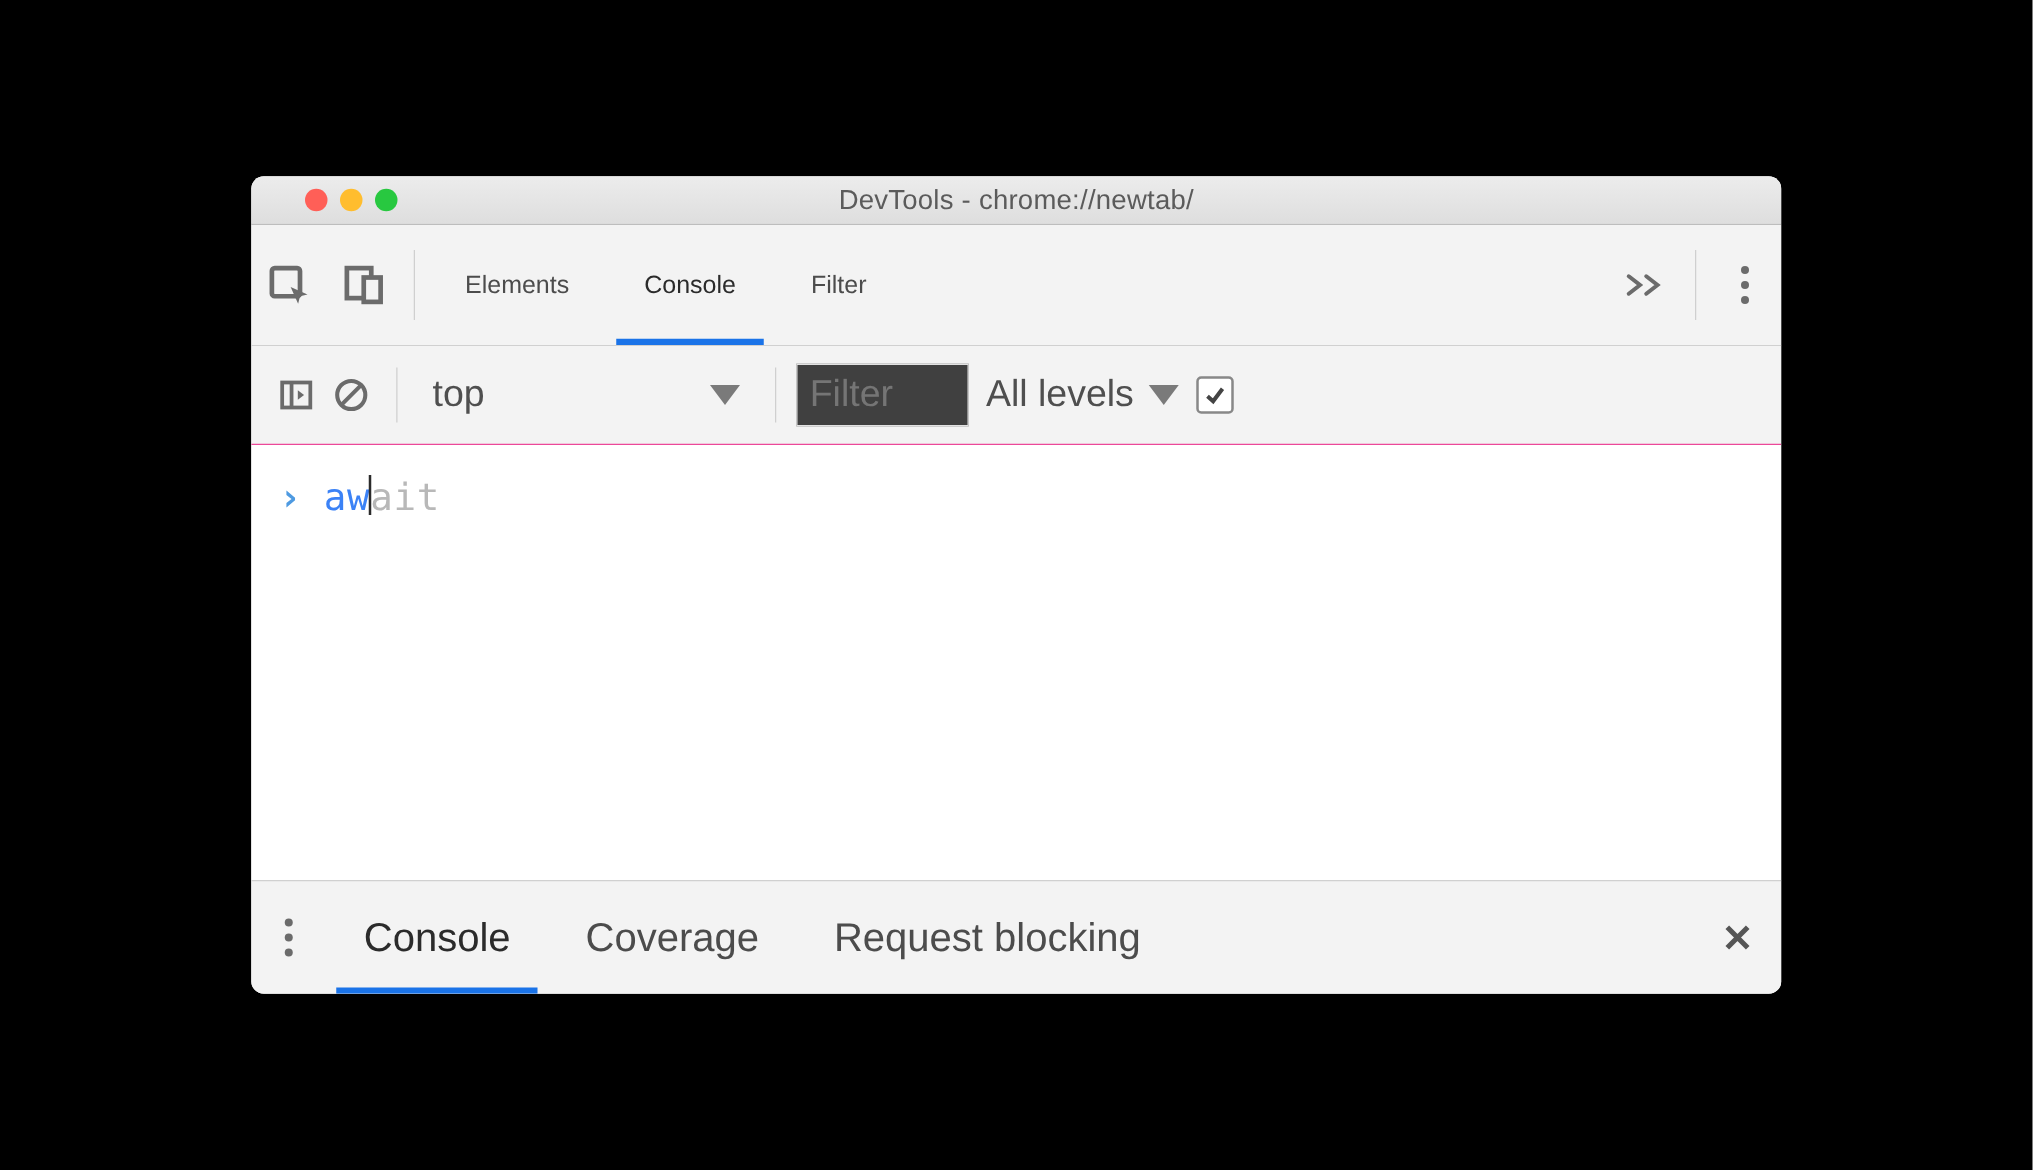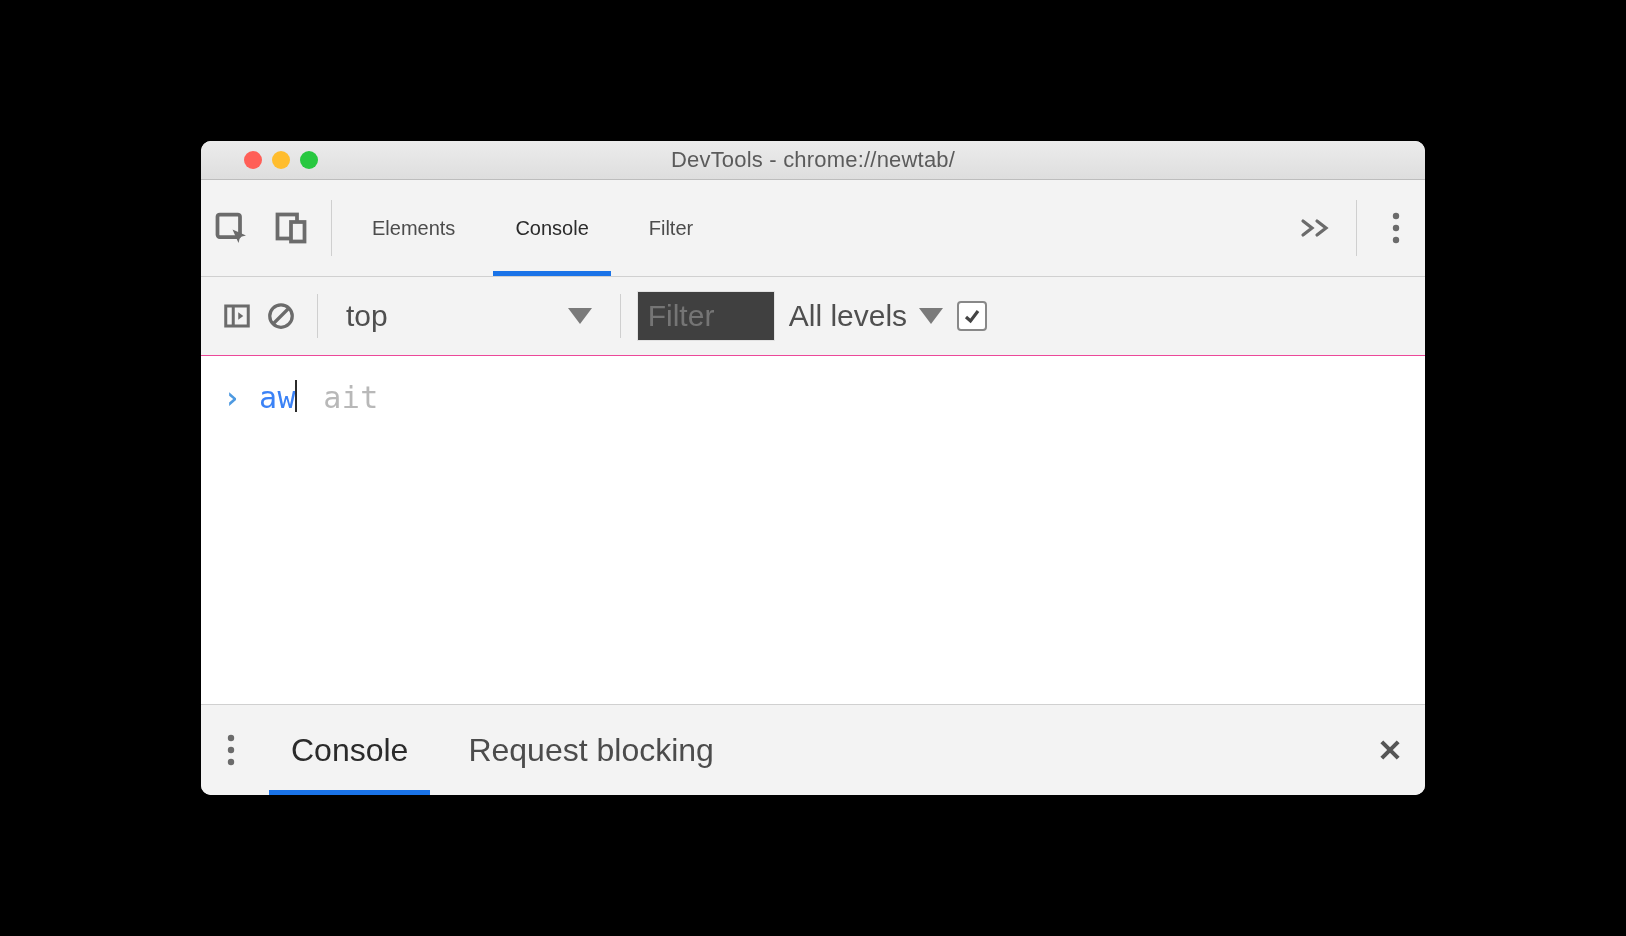--- a/index.html
+++ b/index.html
@@ -54,21 +54,21 @@
               gap:12px; padding:0 10px; cursor:pointer;justify-content:space-between; }
 .checkbox { width:26px; height:26px; border:2px solid #888; border-radius:4px;
             display:flex; align-items:center; justify-content:center; background:#fff; }
 .checkbox svg { stroke:#444; stroke-width:3.2; fill:none; }
 
 .console-area { min-height:300px; background:#fff; padding:24px 22px; }
 .prompt-line { display:flex; align-items:center; gap:18px; font-family: Menlo, Consolas, monospace;
                font-size:30px; }
 .prompt-chev { color:#4e9ae1; font-weight:600; }
 .typed { color:#3b82f6; letter-spacing:.5px; }
-.suggest { color:#b8b8b8; letter-spacing:.5px;margin-left:27px; }
+.suggest { color:#b8b8b8; letter-spacing:.5px; }
 .text-cursor { display:inline-block; width:2px; height:32px; background:#2b2b2b;
                vertical-align:-4px; margin:0 -1px; }
 
 .drawer { height:90px; background:#f3f3f3; border-top:1px solid #d0d0d0;
           display:flex; align-items:stretch; }
 .drawer-kebab { width:60px; display:flex; align-items:center; justify-content:center;
                 cursor:pointer; }
 .drawer-tabs { flex:1; display:flex; align-items:stretch; }
 .d-tab { padding:0 30px; display:flex; align-items:center; font-size:32px; color:#4c4c4c;
          cursor:pointer; position:relative; }
@@ -170,20 +170,21 @@
   <div class="drawer">
     <div class="drawer-kebab">
       <svg width="8" height="32" viewBox="0 0 8 32">
           <circle cx="4" cy="4" r="3.2" fill="#6b6b6b"></circle>
           <circle cx="4" cy="16" r="3.2" fill="#6b6b6b"></circle>
           <circle cx="4" cy="28" r="3.2" fill="#6b6b6b"></circle>
         </svg>
     </div>
     <div class="drawer-tabs">
       <div class="d-tab active">Console</div>
+      <div class="d-tab">Coverage</div>
       <div class="d-tab">Request blocking</div>
     </div>
     <div class="drawer-close">
       <svg width="28" height="28" viewBox="0 0 24 24" fill="none">
           <path d="M5 5 L19 19 M19 5 L5 19"></path>
         </svg>
     </div>
   </div>
 
 </div>

